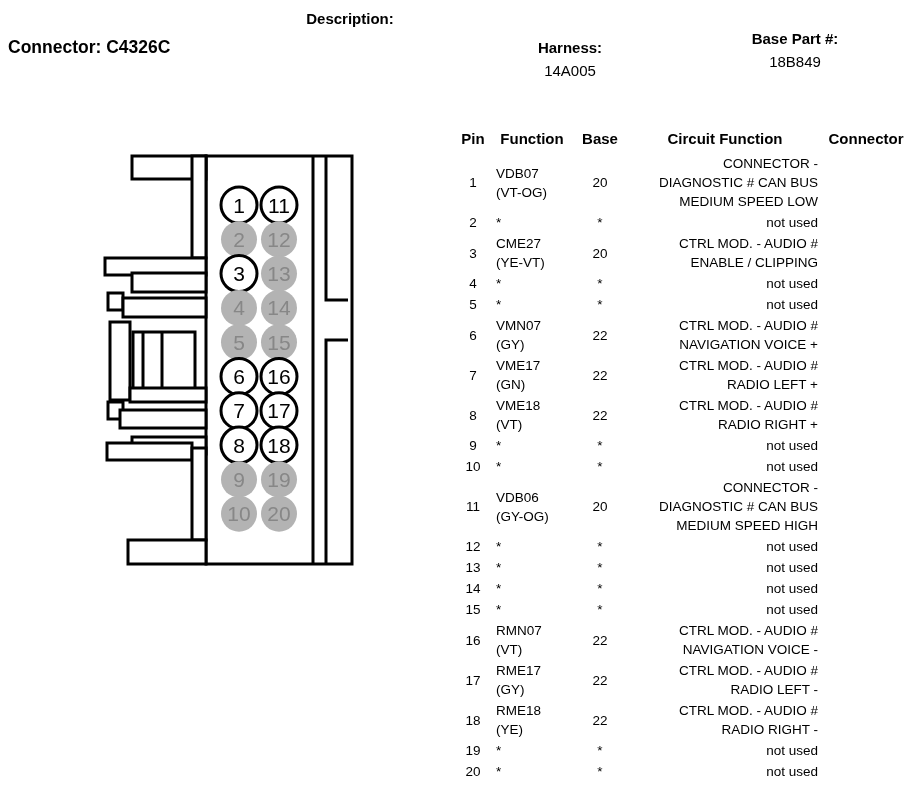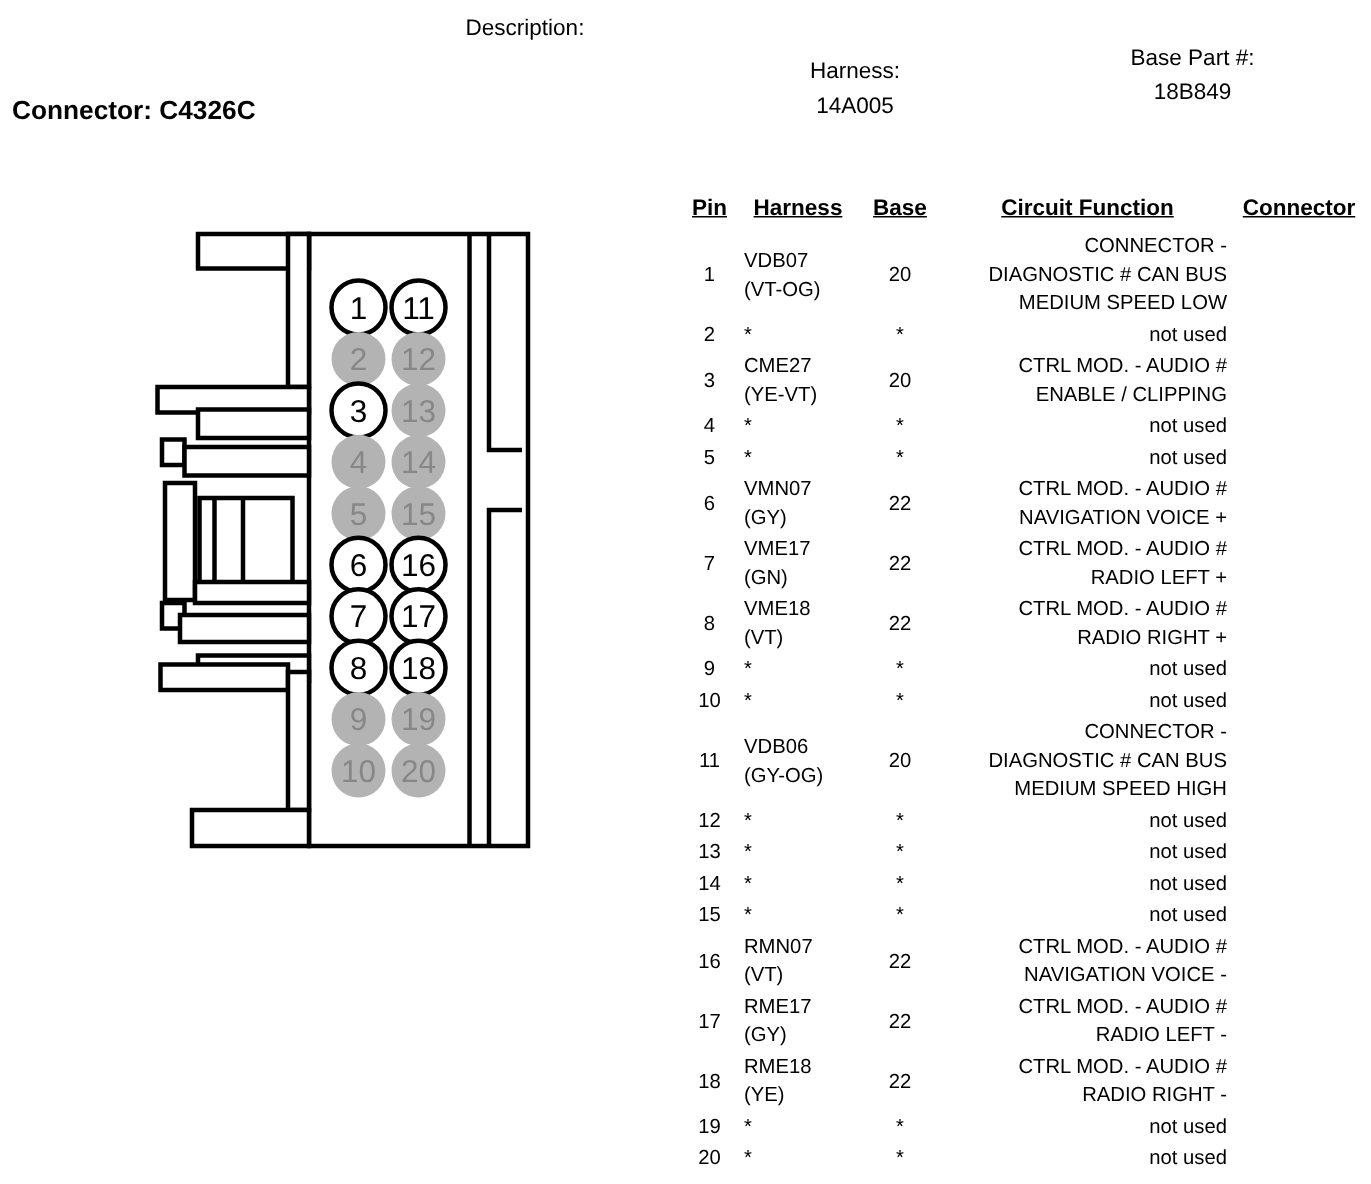--- a/index.html
+++ b/index.html
@@ -16,27 +16,26 @@
     overflow: hidden;
   }
 
   
   .hdr-connector {
     position: absolute;
     left: 8px; top: 37px;
     font-size: 17.5px;
     font-weight: bold;
     white-space: nowrap;
-    margin-top: 26px;
   }
   .hdr-block { position: absolute; text-align: center; }
   .hdr-desc  { left: 235px; top: 8px;  width: 230px; }
   .hdr-harn  { left: 505px; top: 8px;  width: 130px; margin-top: 29px; }
   .hdr-base  { left: 725px; top: 8px;  width: 140px; margin-top: 20px; }
-  .hdr-label { font-size: 15px; font-weight: normal; line-height: 21px; }
+  .hdr-label { font-size: 15px; font-weight: bold; line-height: 21px; }
   .hdr-value { font-size: 15px; line-height: 19px; white-space: pre-line; margin-top: 3px; }
 
   
   .diagram {
     position: absolute;
     left: 100px; top: 148px;
     width: 260px; height: 425px;
   }
   .diagram svg { display: block; }
   .shape { fill: #ffffff; stroke: #000000; stroke-width: 3; stroke-linejoin: miter; }
@@ -54,21 +53,20 @@
     width: 464px;
   }
   .thead, .trow {
     display: grid;
     grid-template-columns: 46px 72px 64px 186px 96px;
   }
   .thead {
     font-size: 15px;
     font-weight: bold;
     height: 23px;
-    text-decoration: underline;
   }
   .thead > div { text-align: center; }
   .trow {
     font-size: 13.5px;
     line-height: 19px;
     align-items: center;
     padding: 1px 0;
   }
   .c-pin   { text-align: center; }
   .c-circ  { white-space: pre-line; }
@@ -168,21 +166,21 @@
           <text x="179" y="338.9" class="pin-num" fill="#878787">19</text>
           <circle cx="179" cy="365.7" r="18" fill="#b3b3b3"></circle>
           <text x="179" y="373.2" class="pin-num" fill="#878787">20</text>
         </g>
     </svg>
   </div>
 
   <div class="pin-table">
     <div class="thead">
       <div>Pin</div>
-      <div>Harness</div>
+      <div>Function</div>
       <div>Base</div>
       <div>Circuit Function</div>
       <div>Connector</div>
     </div>
     <div id="table-body">
   <div class="trow">
     <div class="c-pin">1</div>
     <div class="c-circ">VDB07
 (VT-OG)</div>
     <div class="c-gauge">20</div>

